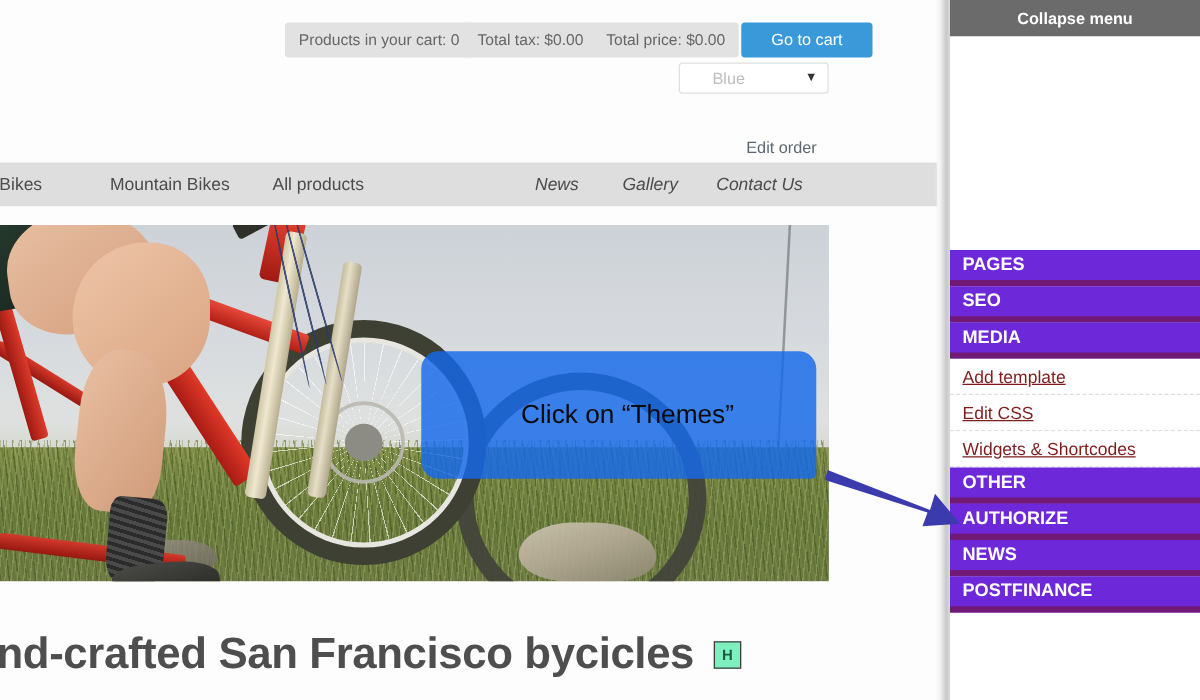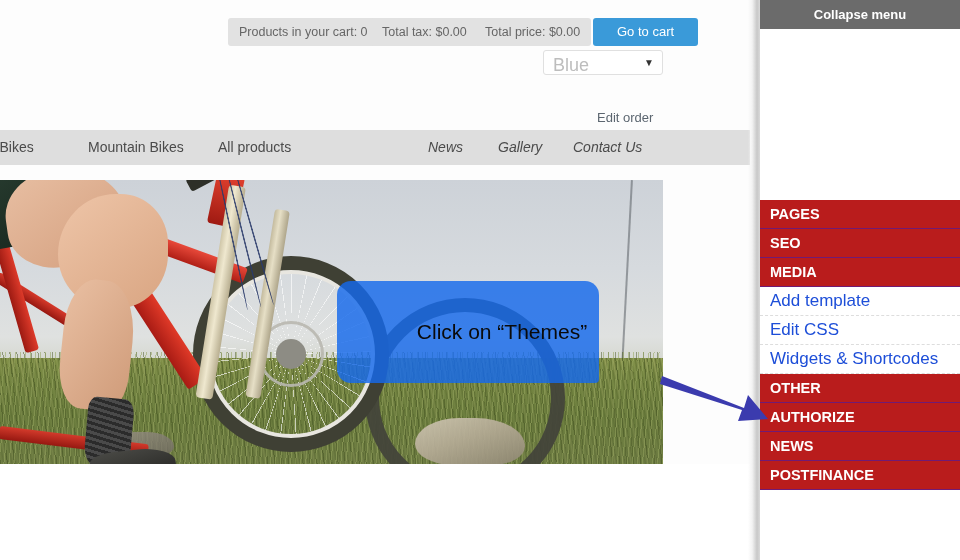--- a/index.html
+++ b/index.html
@@ -7,21 +7,21 @@
     width: 960px; height: 560px;
     overflow: hidden;
     font-family: "Liberation Sans", sans-serif;
     background: #ffffff;
   }
   #app { position: relative; width: 960px; height: 560px; }
 
   
   #site {
     position: absolute; left: 0; top: 0;
-    width: 750px; height: 464px;
+    width: 750px; height: 560px;
     background: #fdfdfd;
     overflow: hidden;
   }
 
   
   #cart-strip {
     position: absolute; left: 0; top: 18px;
     width: 750px; height: 30px;
   }
   .cart-box {
@@ -55,22 +55,22 @@
   
   #color-select {
     position: absolute; left: 543px; top: 50px;
     width: 120px; height: 25px;
     border: 1px solid #e0e0e0;
     border-radius: 3px;
     background: #ffffff;
     cursor: pointer;
   }
   #color-select-value {
-    position: absolute; left: 9px; top: 4px;
-    font-size: 18px;
+    position: absolute; left: 26px; top: 4px;
+    font-size: 13px;
     color: #bdbdbd;
   }
   #color-select-caret {
     position: absolute; right: 8px; top: 6px;
     font-size: 10px;
     color: #333;
     line-height: 12px;
   }
 
   
@@ -317,21 +317,21 @@
   .pole {
     position: absolute; left: 626px; top: 0px;
     width: 2px; height: 188px;
     background: rgba(90,95,100,0.55);
     transform: rotate(3deg);
   }
 
   
   #callout {
     position: absolute; left: 337px; top: 281px;
-    width: 262px; height: 102px;
+    width: 316px; height: 102px;
     background: rgba(21,105,235,0.82);
     border-radius: 14px 14px 4px 14px;
     z-index: 40;
   }
   #callout-text {
     position: absolute; left: 0; top: 0;
     width: 330px; height: 102px;
     display: flex; align-items: center; justify-content: center;
     font-size: 21px;
     color: #0a0a0a;
@@ -386,38 +386,39 @@
     font-weight: bold;
     display: flex; align-items: center; justify-content: center;
     cursor: pointer;
   }
   #sidebar-blank {
     height: 171px;
     background: #ffffff;
   }
   .sb-section {
     height: 29px;
-    background: #b91c1c;
+    background: #6d28d9;
     color: #ffffff;
     font-size: 14.5px;
     font-weight: bold;
     display: flex; align-items: center;
     padding-left: 10px;
-    border-bottom: 1px solid #701a75;
+    border-bottom: 5px solid #701a75;
     cursor: pointer;
   }
   .sb-link {
     height: 29px;
     background: #ffffff;
-    color: #1d4ed8;
-    font-size: 17px;
+    color: #7f1d1d;
+    font-size: 14px;
     display: flex; align-items: center;
     padding-left: 10px;
     border-bottom: 1px dashed #dddddd;
     cursor: pointer;
+    text-decoration: underline;
   }
   .sb-link:last-of-type { border-bottom: none; }
 </style>
 </head>
 <body>
 
 <div id="app">
 
   <div id="site">
 

